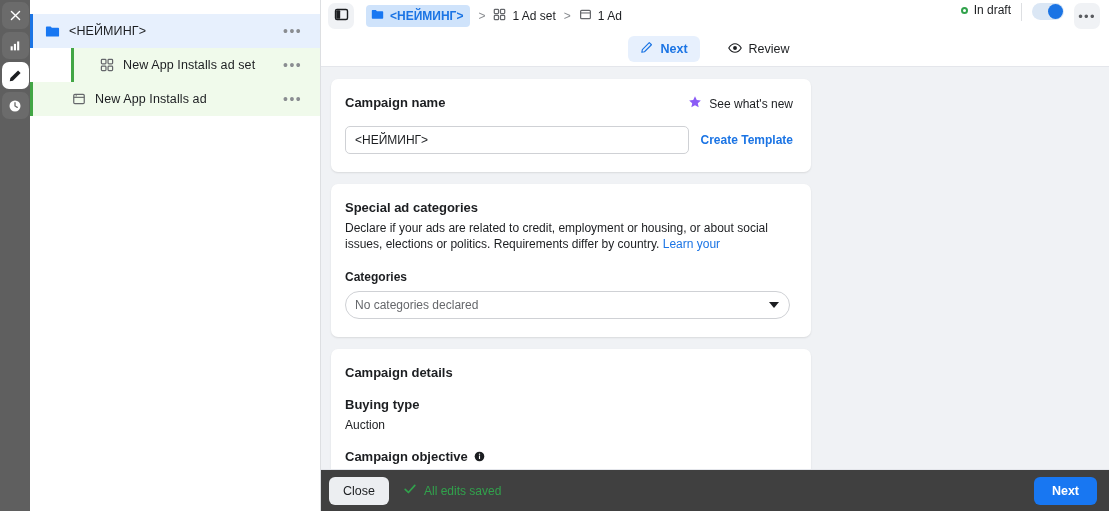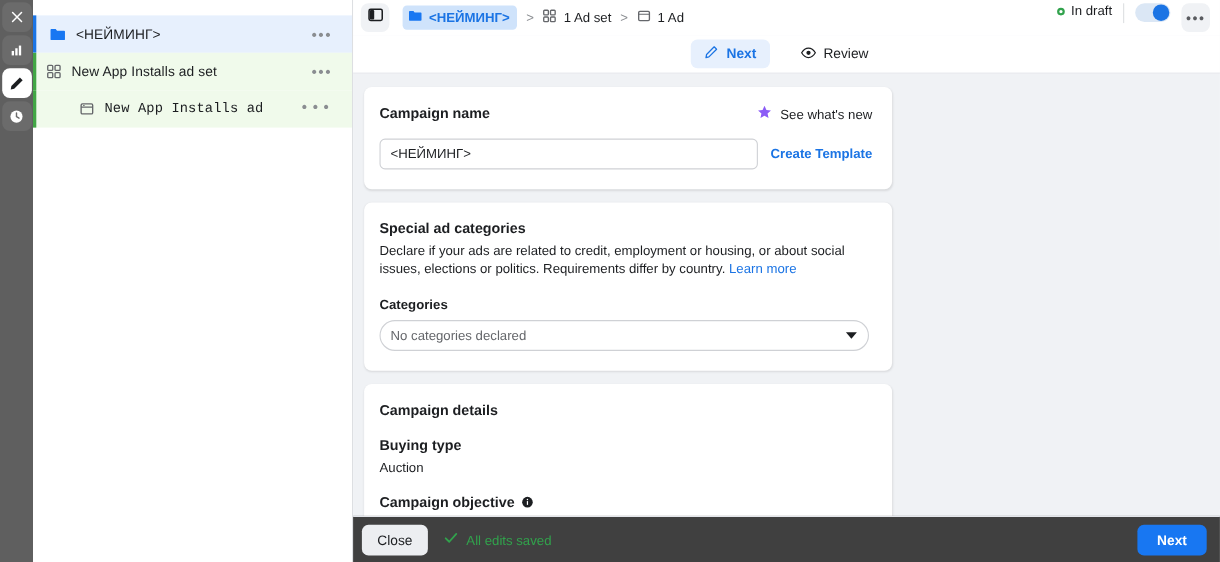--- a/index.html
+++ b/index.html
@@ -68,22 +68,22 @@
   }
   .tree-dots {
     position: absolute; right: 18px; top: 50%;
     transform: translateY(-50%);
     color: #8a8d91;
     font-size: 14px; letter-spacing: 1.4px;
     line-height: 1;
     cursor: pointer;
   }
   .pad-campaign { padding-left: 15px; }
-  .pad-adset { padding-left: 12px; }
-  .pad-ad { padding-left: 42px; font-family: Liberation Mono, monospace; }
+  .pad-adset { padding-left: 29px; margin-left: 41px; }
+  .pad-ad { padding-left: 42px; }
 
   
   .main {
     flex: 1 1 auto;
     height: 511px;
     display: flex; flex-direction: column;
     background: #f0f2f5;
     position: relative;
   }
   .topbar {
@@ -470,21 +470,21 @@
         </div>
         <div class="name-row">
           <div class="text-input">&lt;НЕЙМИНГ&gt;</div>
           <span class="link">Create Template</span>
         </div>
       </div>
 
       <div class="card">
         <div class="card-title">Special ad categories</div>
         <div class="desc">
-          <span>Declare if your ads are related to credit, employment or housing, or about social issues, elections or politics. Requirements differ by country. </span><span class="link">Learn more</span>
+          <span>Declare if your ads are related to credit, employment or housing, or about social issues, elections or politics. Requirements differ by country. </span><span class="link">Learn your</span>
         </div>
         <div class="sublabel">Categories</div>
         <div class="select">
           <span>No categories declared</span>
           <span class="caret"></span>
         </div>
       </div>
 
       <div class="card">
         <div class="card-title">Campaign details</div>

